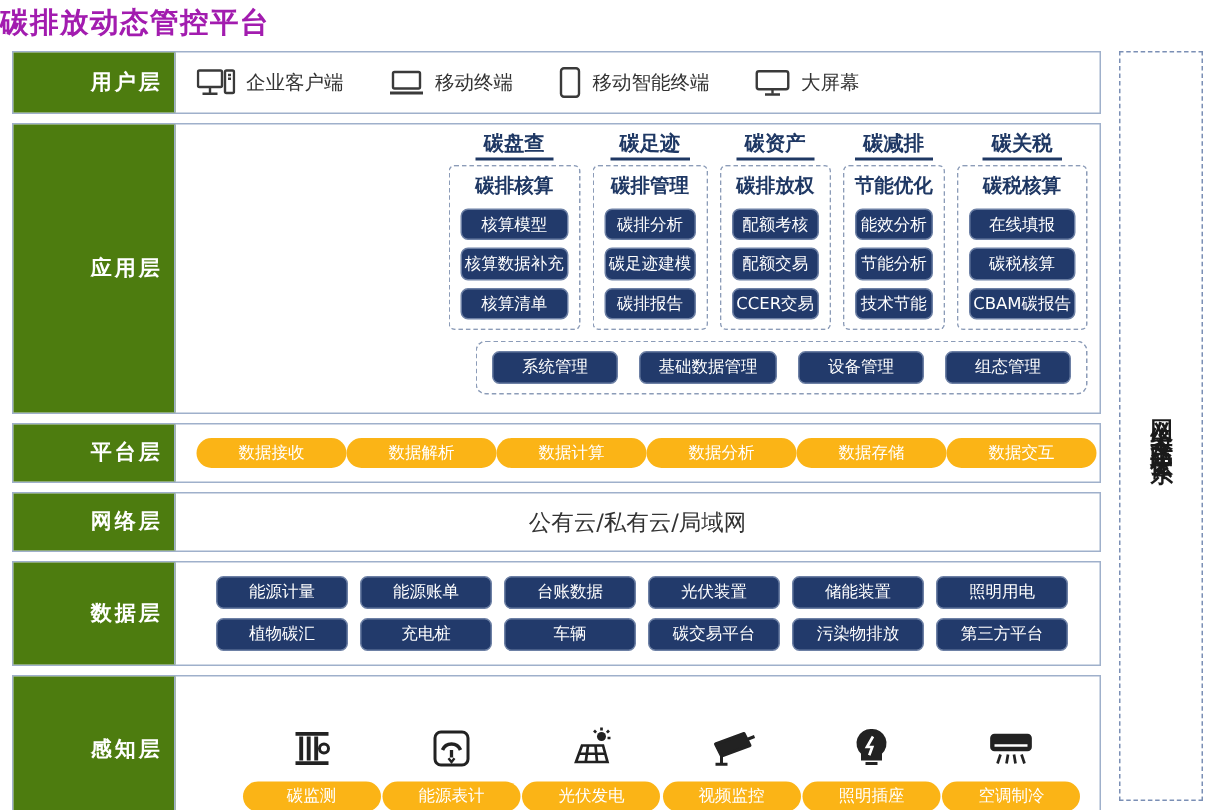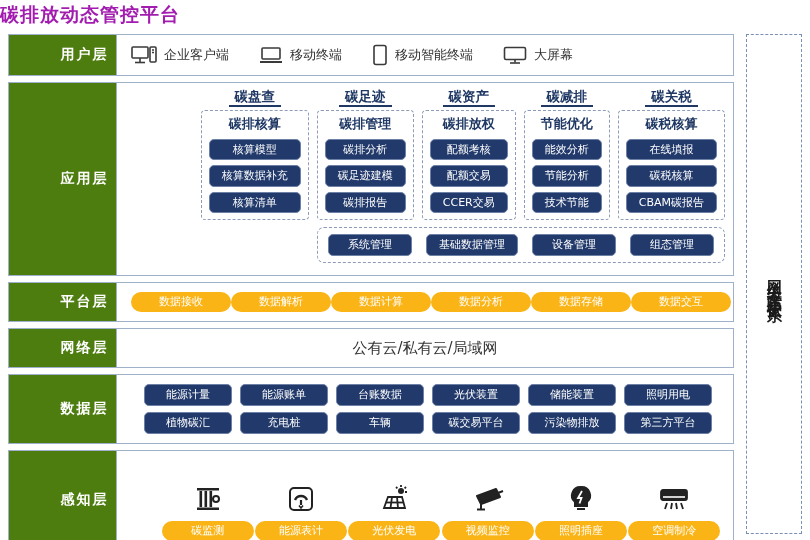--- a/index.html
+++ b/index.html
@@ -77,21 +77,21 @@
     margin-bottom: 1px;
   }
   .pill {
     width: 100%;
     background: #223A6B;
     border: 1px solid #6D80A5;
     border-radius: 5px;
     color: #ffffff;
     font-size: 11px;
     text-align: center;
-    padding: 4px 12px;
+    padding: 4px 2px;
     line-height: 1.05;
     white-space: nowrap;
   }
   .mgmt-box {
     margin-top: 7px;
     border: 1px dashed #8C9CB8;
     border-radius: 7px;
     padding: 6px 10px;
     display: flex; justify-content: center; gap: 14px;
   }

